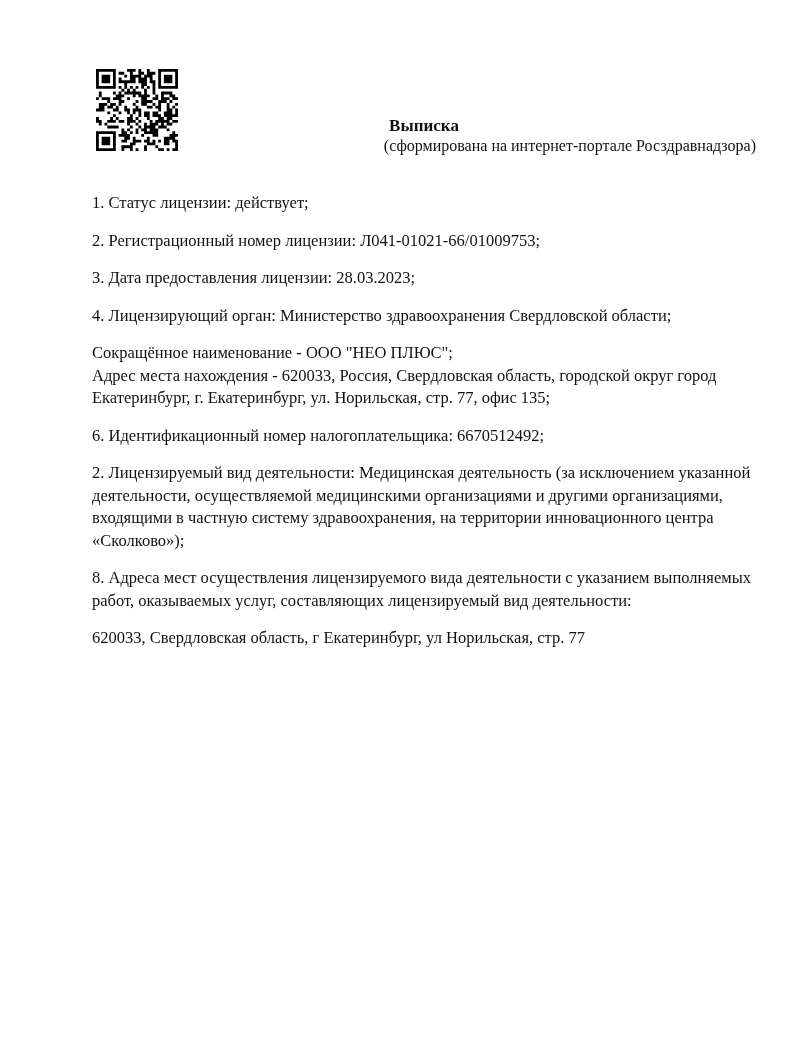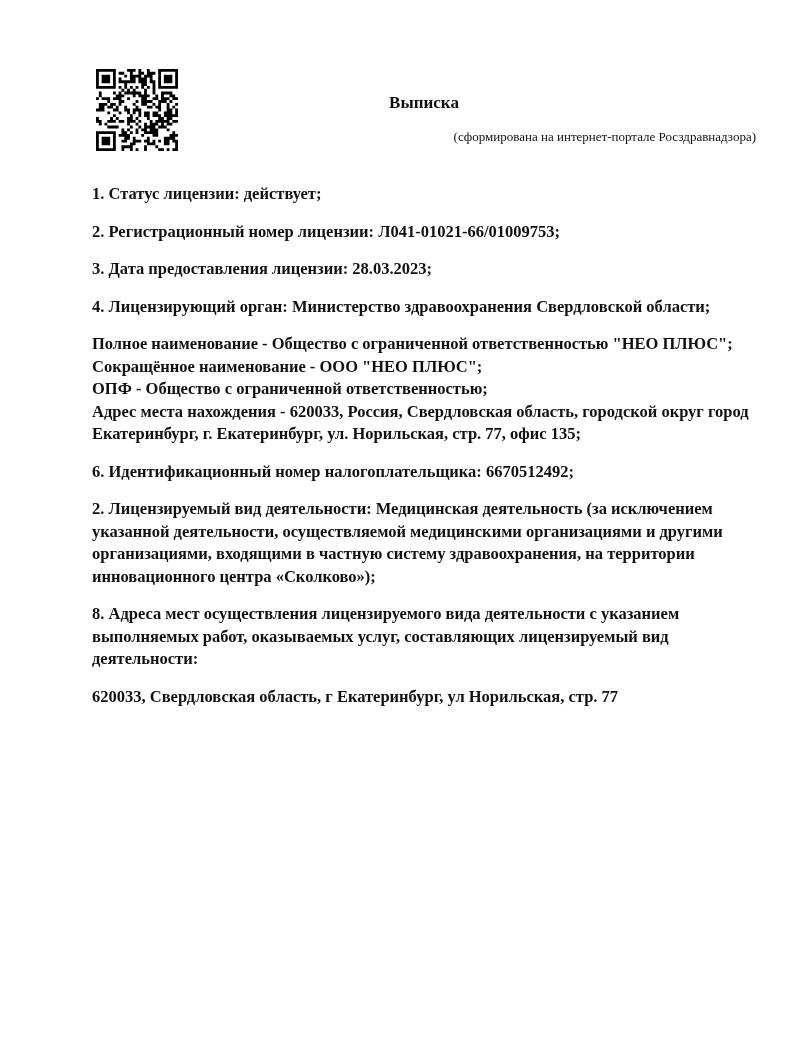--- a/index.html
+++ b/index.html
@@ -17,39 +17,37 @@
     left: 96px; top: 68px;
     width: 82px; height: 84px;
   }
   .qr svg { display: block; width: 82px; height: 84px; }
   .content {
     position: absolute;
     left: 92px; top: 0;
     width: 664px;
   }
   .title {
-    margin-top: 91px;
+    margin-top: 114px;
     text-align: center;
     font-weight: bold;
     font-size: 17px;
     line-height: 24px;
   }
   .title .line { display: block; }
   .subtitle {
-    margin-top: 14px;
     text-align: right;
-    font-size: 13px;
+    font-size: 16px;
     line-height: 16px;
   }
   .paragraphs { margin-top: 0; }
   .paragraphs p {
     margin: 15px 0;
     font-size: 16.5px;
     line-height: 22.5px;
-    font-weight: bold;
   }
   .paragraphs p.first { margin-top: 38px; }
   .paragraphs .line { display: block; }
 </style>
 </head>
 <body>
 
 <div class="page">
 
   <div class="qr">
@@ -65,23 +63,21 @@
     </div>
 
     <div class="subtitle">(сформирована на интернет-портале Росздравнадзора)</div>
 
     <div class="paragraphs">
       <p class="first">1. Статус лицензии: действует;</p>
       <p>2. Регистрационный номер лицензии: Л041-01021-66/01009753;</p>
       <p>3. Дата предоставления лицензии: 28.03.2023;</p>
       <p>4. Лицензирующий орган: Министерство здравоохранения Свердловской области;</p>
       <p>
-        <span class="line">Полное наименование - Общество с ограниченной ответственностью "НЕО ПЛЮС";</span>
         <span class="line">Сокращённое наименование - ООО "НЕО ПЛЮС";</span>
-        <span class="line">ОПФ - Общество с ограниченной ответственностью;</span>
         <span class="line">Адрес места нахождения - 620033, Россия, Свердловская область, городской округ город Екатеринбург, г. Екатеринбург, ул. Норильская, стр. 77, офис 135;</span>
       </p>
       <p>6. Идентификационный номер налогоплательщика: 6670512492;</p>
       <p>2. Лицензируемый вид деятельности: Медицинская деятельность (за исключением указанной деятельности, осуществляемой медицинскими организациями и другими организациями, входящими в частную систему здравоохранения, на территории инновационного центра «Сколково»);</p>
       <p>8. Адреса мест осуществления лицензируемого вида деятельности с указанием выполняемых работ, оказываемых услуг, составляющих лицензируемый вид деятельности:</p>
       <p>620033, Свердловская область, г Екатеринбург, ул Норильская, стр. 77</p>
     </div>
 
   </div>
 </div>

